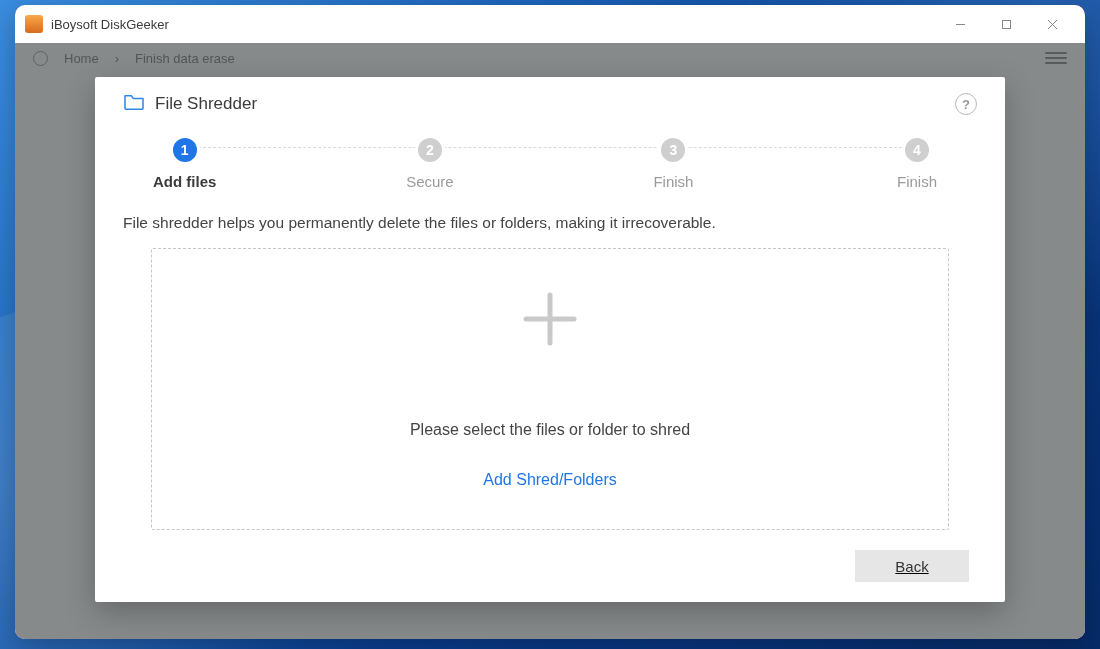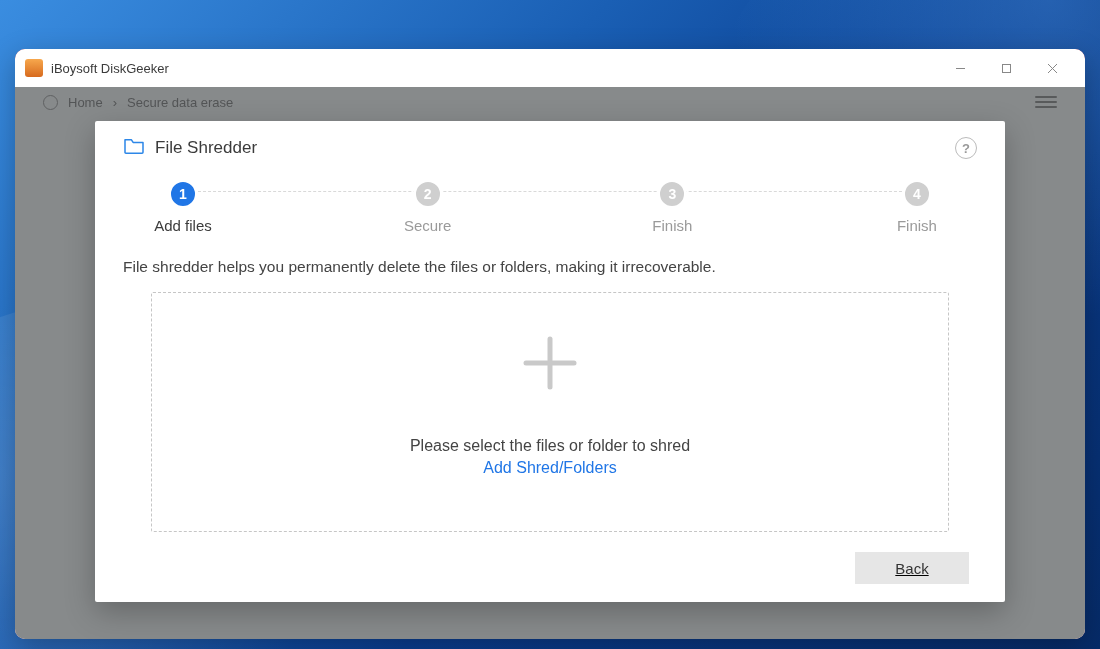--- a/index.html
+++ b/index.html
@@ -22,21 +22,20 @@
     .bloom2 { position:absolute; width:500px; height:500px; background: radial-gradient(circle at 70% 20%, rgba(100,180,255,0.3), transparent 60%); border-radius:50%; top:-100px; right:-100px; }
 
     .app-window {
       position: absolute;
       top: 5px; left: 15px; right: 15px; bottom: 10px;
       background: #fca5a5;
       border-radius: 10px;
       box-shadow: 0 8px 28px rgba(0,0,0,0.25);
       overflow: hidden;
       z-index: 10;
-      margin-top: 44px;
     }
     .titlebar {
       height: 38px;
       display: flex;
       align-items: center;
       padding: 0 10px;
       background: #fff;
       border-radius: 10px 10px 0 0;
     }
     .titlebar .app-icon {
@@ -52,24 +51,24 @@
     .win-controls svg { width:11px; height:11px; }
 
     .app-body {
       position: absolute;
       top: 38px; left:0; right:0; bottom:0;
       background: #f2f3f5;
     }
     .breadcrumb-bar {
       height: 30px;
       display:flex; align-items:center;
-      padding: 0 28px;
+      padding: 0 18px;
       color:#6a6a6a;
       font-size:13px;
-      gap:10px;
+      gap:16px;
     }
     .breadcrumb-bar .globe { width:15px; height:15px; border:1.5px solid #888; border-radius:50%; }
     .breadcrumb-bar .ham { margin-left:auto; width:22px; display:flex; flex-direction:column; gap:3px; }
     .breadcrumb-bar .ham span { height:2px; background:#777; border-radius:1px; }
 
     
     .scrim {
       position:absolute; inset:38px 0 0 0;
       background: rgba(70,72,75,0.62);
       z-index: 20;
@@ -126,38 +125,39 @@
     .step .circle {
       width:24px; height:24px; border-radius:50%;
       background:#cfcfcf; color:#fff;
       display:flex; align-items:center; justify-content:center;
       font-size:14px; font-weight:600;
       border:3px solid #fff;
       box-sizing:content-box;
     }
     .step.active .circle { background:#2076e6; }
     .step .label { font-size:15px; color:#9a9a9a; }
-    .step.active .label { color:#3b3b3b; }
+    .step.active .label { color:#3b3b3b;font-weight:bold; }
 
     .description {
       text-align:left;
       font-size:15.5px;
       color:#444;
       margin-bottom: 16px;
     }
 
     .dropzone {
       flex:1;
       border: 1px dashed #c6c6c6;
       border-radius:2px;
       display:flex; flex-direction:column;
       align-items:center;
       margin: 0 28px 20px 28px;
       min-height: 240px;
       padding-top: 40px;
+      gap: 28px;
     }
     .plus-icon { color:#c9c9c9; margin-bottom: 40px; }
     .plus-icon svg { width:60px; height:60px; }
     .drop-text { font-size:16px; color:#444; margin-bottom:4px; }
     .add-link { font-size:16px; color:#2076e6; text-decoration:none; }
 
     .modal-footer {
       display:flex; justify-content:flex-end;
       padding-right: 8px;
       text-decoration: underline;
@@ -201,21 +201,21 @@
           </svg>
       </div>
     </div>
   </div>
 
   <div class="app-body">
     <div class="breadcrumb-bar">
       <div class="globe"></div>
       <span>Home</span>
       <span>›</span>
-      <span>Secure data erase</span>
+      <span>Finish data erase</span>
       <div class="ham">
           <span></span>
           <span></span>
           <span></span>
         </div>
     </div>
   </div>
 
   <div class="scrim"></div>
 

